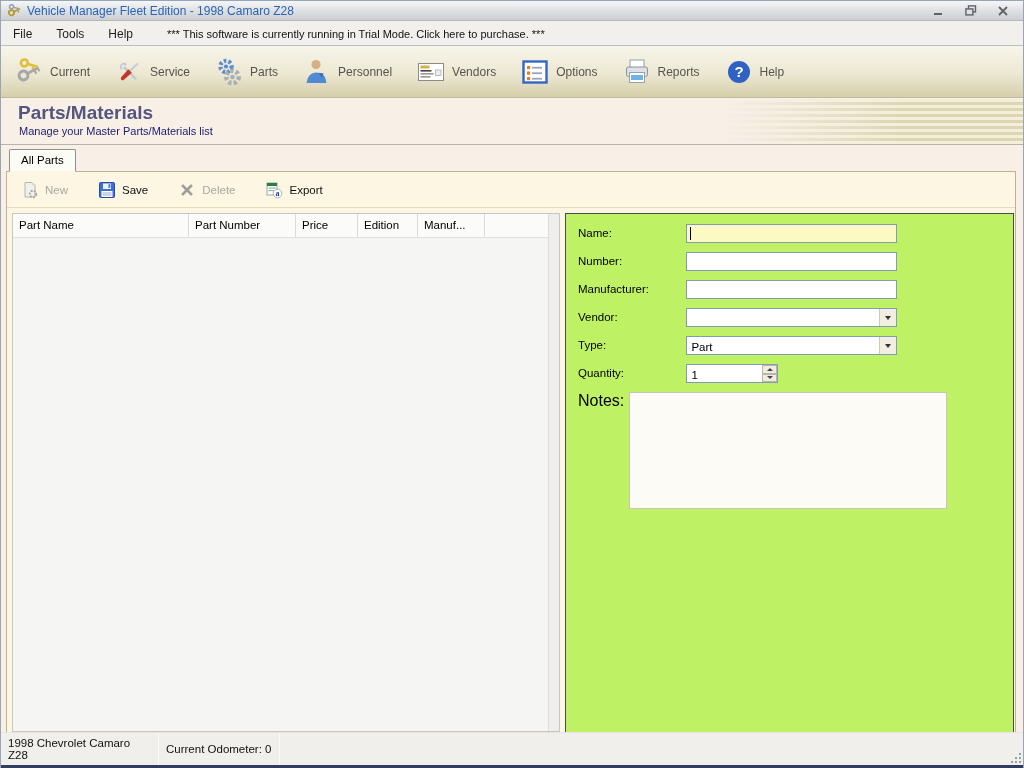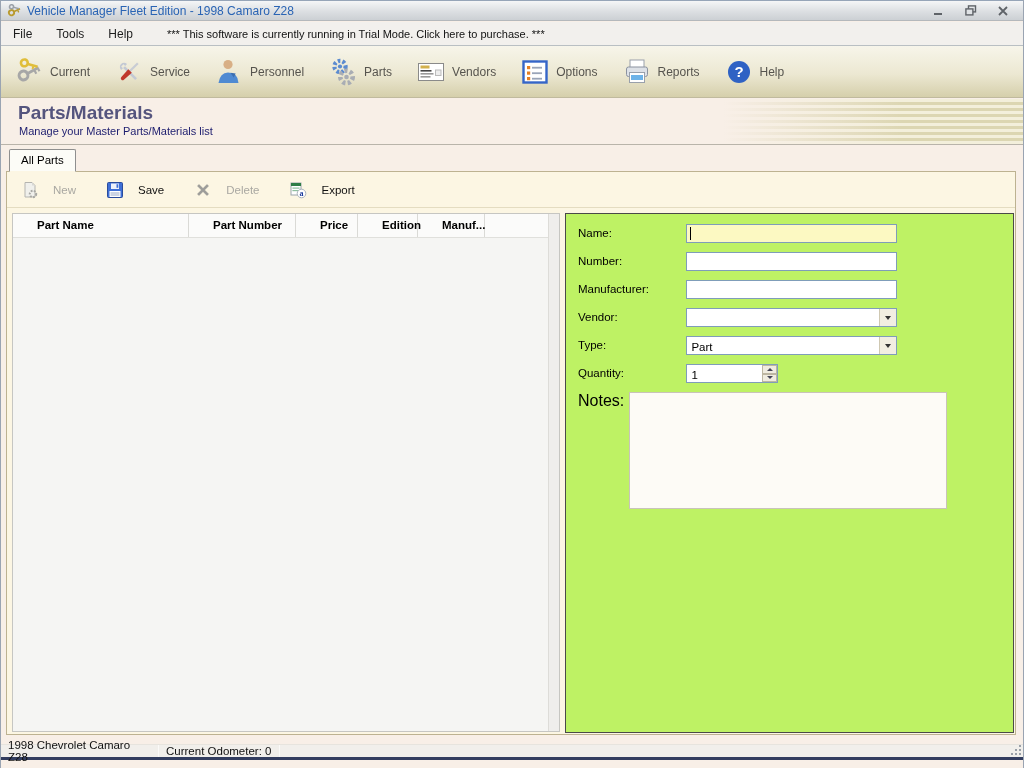--- a/index.html
+++ b/index.html
@@ -50,29 +50,29 @@
   .tab { position:absolute; top:3px; left:8px; z-index:2; height:23px;
     background:#fcfcf7; border:1px solid #8f8f8f; border-bottom:1px solid #fcf6e3;
     border-radius:2px 2px 0 0; font-size:11.5px; color:#000; padding:4px 11px 0 11px; }
 
   .contentbox { position:absolute; left:5px; right:7px; top:25px; bottom:13px;
     background:#fcf6e3; border:1px solid #bdb291; }
 
   
   .actionbar { height:36px; display:flex; align-items:center; padding-left:14px; gap:30px;
     border-bottom:1px solid #e4dcc1; }
-  .act-btn { display:flex; align-items:center; gap:14px; font-size:11.5px; color:#111; }
+  .act-btn { display:flex; align-items:center; gap:6px; font-size:11.5px; color:#111; }
   .act-btn .act-icon { width:18px; height:18px; }
   .act-btn.disabled { color:#a9a8a2; }
 
   
   .grid { position:absolute; left:5px; top:41px; width:548px; bottom:2px;
     background:#f5f5f3; border:1px solid #c6c6c2; }
   .grid-header { height:24px; background:#fbfbfa; border-bottom:1px solid #e0e0dc; display:flex; }
-  .gh-cell { font-size:11.5px; color:#000; padding:5px 0 0 24px; border-right:1px solid #dadad6; height:100%;font-weight:bold; }
+  .gh-cell { font-size:11.5px; color:#000; padding:5px 0 0 6px; border-right:1px solid #dadad6; height:100%; }
   .grid-vsb { position:absolute; top:0; right:0; bottom:0; width:11px;
     background:#efeeec; border-left:1px solid #dddcd8; }
 
   
   .panel { position:absolute; left:558px; right:1px; top:41px; bottom:1px;
     background:#bef264; border:1px solid #4a4a48; padding:10px 0 0 12px; }
   .frow { position:relative; height:28px; }
   .frow .flabel { display:inline-block; width:104px; font-size:11.5px; color:#000; padding-top:3px; vertical-align:top; }
   .txt { width:211px; height:19px; border:1px solid #7f9db9; background:#fff;
     font-family:"Liberation Sans",sans-serif; font-size:11.5px; padding:1px 3px; vertical-align:top; }
@@ -94,21 +94,21 @@
   .spin-up,.spin-down { flex:1; background:#f0ece0; border:1px solid #bdb6a2; display:flex; align-items:center; justify-content:center; }
   .spin-up { border-bottom-width:0.5px; }
   .tri-up-s { width:0; height:0; border-left:3px solid transparent; border-right:3px solid transparent; border-bottom:3.5px solid #445; }
   .tri-down-s { width:0; height:0; border-left:3px solid transparent; border-right:3px solid transparent; border-top:3.5px solid #445; }
 
   .frow-notes { position:relative; }
   .notes-area { width:318px; height:117px; background:#fdfbf6; border:1px solid #c9c3ba;
     font-family:"Liberation Sans",sans-serif; font-size:11.5px; resize:none; vertical-align:top; }
 
   
-  .statusbar { position:absolute; left:0; right:0; bottom:8px; height:16px;
+  .statusbar { position:absolute; left:0; right:0; bottom:0; height:36px;
     background:#f1efeb; border-top:1px solid #e7e4de; border-bottom:3px solid #323d5f;
     display:flex; align-items:stretch; font-size:11.5px; color:#111; }
   .sb-panel { display:flex; align-items:center; padding:0 7px; }
   .sb-sep { width:1px; background:#c9c5bc; border-right:1px solid #fbfaf8; }
   .sb-grip { margin-left:auto; width:14px; display:flex; align-items:flex-end; justify-content:flex-end; padding:0 1px 1px 0; }
 </style>
 </head>
 <body>
 
 <div class="window">
@@ -181,35 +181,35 @@
         <g transform="rotate(45 15 15)">
           <rect x="13.9" y="2.5" width="2.2" height="11.5" fill="#c8ccd4"></rect>
           <path d="M12.5 13.5 h5 l-0.7 10.5 a1.8 1.8 0 0 1 -3.6 0 z" fill="#c0392b"></path>
         </g>
       </svg>
       <span class="tb-label">Service</span>
     </div>
 
     <div class="tb-item">
       <svg class="tb-icon" viewBox="0 0 30 30">
-        <circle cx="14" cy="7.5" r="4.6" fill="#d8af85"></circle>
-        <path d="M4.5 26 q1.5 -10.5 9.5 -10.5 q10 0 10.5 10.5 z" fill="#4f8ad2"></path>
-        <path d="M16.5 15.8 l3.2 4.6 2-4 z" fill="#3c6eb0"></path>
-      </svg>
-      <span class="tb-label">Personnel</span>
-    </div>
-
-    <div class="tb-item">
-      <svg class="tb-icon" viewBox="0 0 30 30">
         <circle cx="12" cy="9.5" r="5.6" fill="none" stroke="#5b8bd0" stroke-width="4.2" stroke-dasharray="2.6 2.1"></circle>
         <circle cx="12" cy="9.5" r="2.1" fill="#5b8bd0"></circle>
         <circle cx="18.5" cy="20" r="6.2" fill="none" stroke="#a9adb4" stroke-width="4.6" stroke-dasharray="3 2.3"></circle>
         <circle cx="18.5" cy="20" r="2.3" fill="#a9adb4"></circle>
       </svg>
       <span class="tb-label">Parts</span>
+    </div>
+
+    <div class="tb-item">
+      <svg class="tb-icon" viewBox="0 0 30 30">
+        <circle cx="14" cy="7.5" r="4.6" fill="#d8af85"></circle>
+        <path d="M4.5 26 q1.5 -10.5 9.5 -10.5 q10 0 10.5 10.5 z" fill="#4f8ad2"></path>
+        <path d="M16.5 15.8 l3.2 4.6 2-4 z" fill="#3c6eb0"></path>
+      </svg>
+      <span class="tb-label">Personnel</span>
     </div>
 
     <div class="tb-item">
       <svg class="tb-icon" viewBox="0 0 30 30">
         <rect x="2.5" y="6.5" width="25" height="17" fill="#fff" stroke="#8a8a8a"></rect>
         <rect x="4.5" y="8.5" width="9" height="3" fill="#d2b04c"></rect>
         <rect x="4.5" y="13" width="11" height="1.6" fill="#444"></rect>
         <rect x="4.5" y="16" width="13" height="1.6" fill="#999"></rect>
         <rect x="4.5" y="19" width="10" height="1.6" fill="#999"></rect>
         <rect x="19.5" y="13" width="5.5" height="5.5" fill="#eee" stroke="#bbb"></rect>

